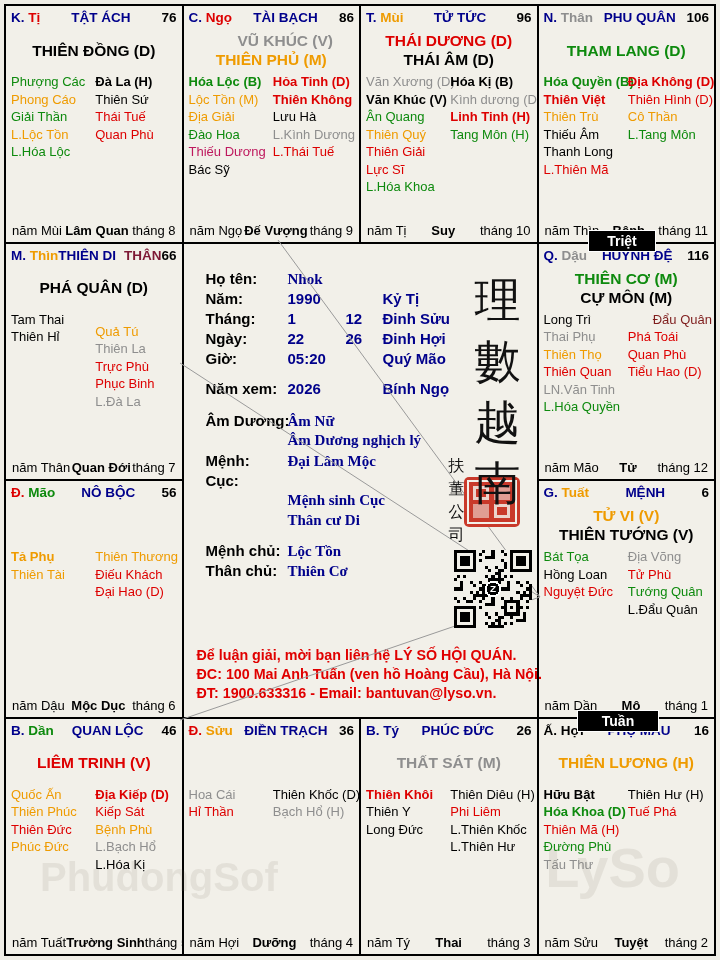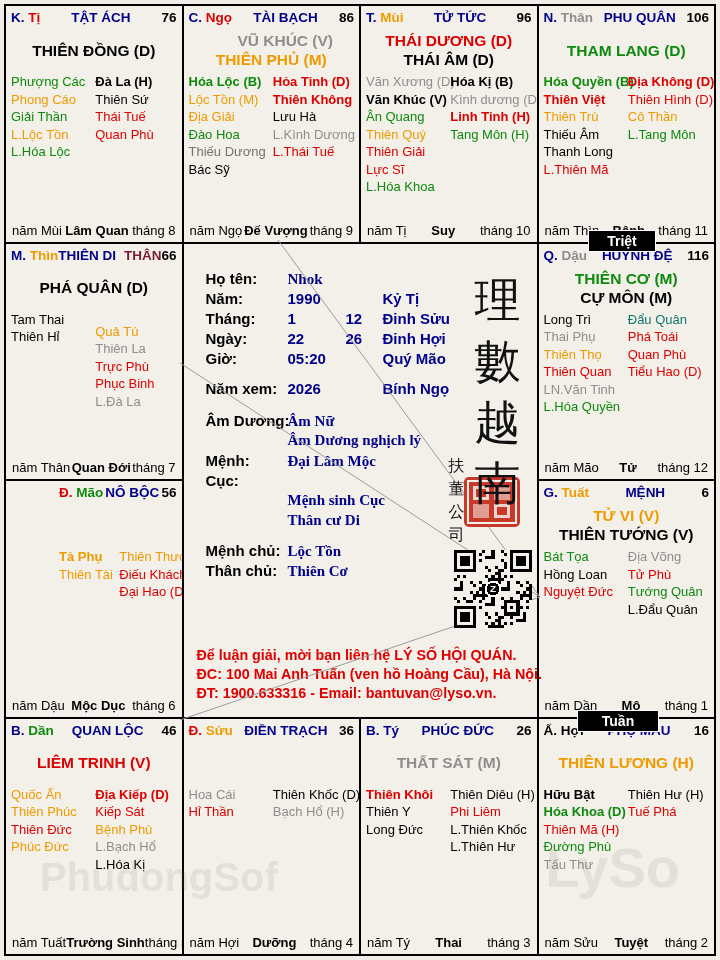--- a/index.html
+++ b/index.html
@@ -136,21 +136,21 @@
       <div class="main-stars">
         <div class="" style="color: rgb(142, 142, 142); margin-left: 28px;">VŨ KHÚC (V)</div>
         <div class="" style="color: rgb(239, 155, 0);">THIÊN PHỦ (M)</div>
       </div>
       <div class="star-cols">
         <div class="star-col">
           <div class="" style="color: rgb(14, 138, 14); font-weight: bold;">Hóa Lộc (B)</div>
           <div class="" style="color: rgb(239, 155, 0);">Lộc Tồn (M)</div>
           <div class="" style="color: rgb(239, 155, 0);">Địa Giải</div>
           <div class="" style="color: rgb(14, 138, 14);">Đào Hoa</div>
-          <div class="" style="color: #737373;">Thiếu Dương</div>
+          <div class="" style="color: #be185d;">Thiếu Dương</div>
           <div class="" style="color: rgb(0, 0, 0);">Bác Sỹ</div>
         </div>
         <div class="star-col">
           <div class="" style="color: rgb(221, 0, 0); font-weight: bold;">Hỏa Tinh (D)</div>
           <div class="" style="color: rgb(221, 0, 0); font-weight: bold;">Thiên Không</div>
           <div class="" style="color: rgb(0, 0, 0);">Lưu Hà</div>
           <div class="" style="color: rgb(142, 142, 142);">L.Kình Dương</div>
           <div class="" style="color: rgb(221, 0, 0);">L.Thái Tuế</div>
         </div>
       </div>
@@ -265,33 +265,33 @@
       <div class="star-cols">
         <div class="star-col">
           <div class="" style="color: rgb(0, 0, 0);">Long Trì</div>
           <div class="" style="color: rgb(142, 142, 142);">Thai Phụ</div>
           <div class="" style="color: rgb(239, 155, 0);">Thiên Thọ</div>
           <div class="" style="color: rgb(221, 0, 0);">Thiên Quan</div>
           <div class="" style="color: rgb(142, 142, 142);">LN.Văn Tinh</div>
           <div class="" style="color: rgb(14, 138, 14);">L.Hóa Quyền</div>
         </div>
         <div class="star-col">
-          <div class="" style="color: #0f766e;">Đẩu Quân</div>
+          <div class="" style="color: #7f1d1d; text-align: right;">Đẩu Quân</div>
           <div class="" style="color: rgb(221, 0, 0);">Phá Toái</div>
           <div class="" style="color: rgb(221, 0, 0);">Quan Phù</div>
           <div class="" style="color: rgb(221, 0, 0);">Tiểu Hao (D)</div>
         </div>
       </div>
       <div class="cell-footer">
         <span class="cf-year">năm Mão</span>
         <span class="cf-stage">Tử</span>
         <span class="cf-month">tháng 12</span>
       </div>
     </div>
-  <div class="cell" style="grid-column:1;grid-row:3;padding-left:48px;">
+  <div class="cell" style="grid-column:1;grid-row:3;">
       <div class="cell-header">
         <span class="ch-left"><span class="" style="color: rgb(221, 0, 0);">Đ.</span> <span class="" style="color: rgb(14, 138, 14);">Mão</span></span>
         <span class="ch-mid"><span class="" style="color: rgb(0, 0, 139);">NÔ BỘC</span></span>
         <span class="ch-num">56</span>
       </div>
       <div class="main-stars"></div>
       <div class="star-cols">
         <div class="star-col">
           <div class="" style="color: rgb(239, 155, 0); font-weight: bold;">Tả Phụ</div>
           <div class="" style="color: rgb(239, 155, 0);">Thiên Tài</div>

